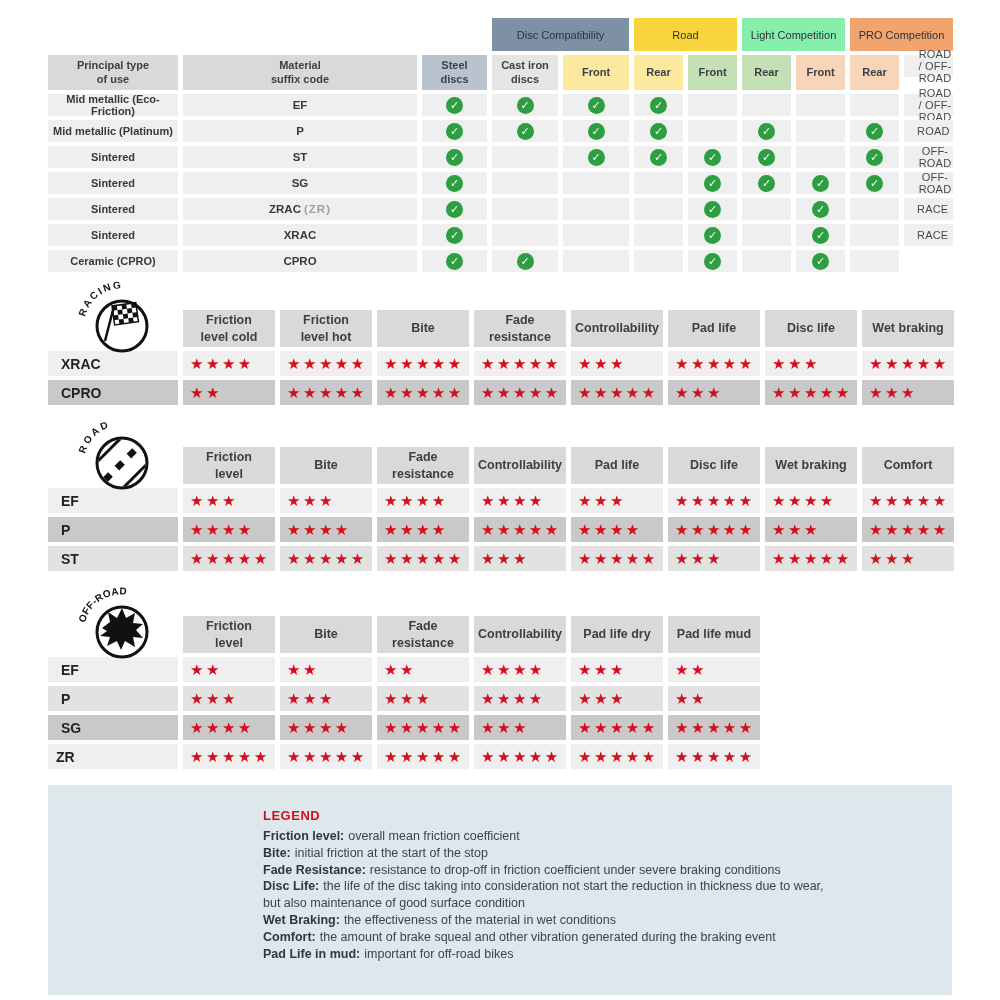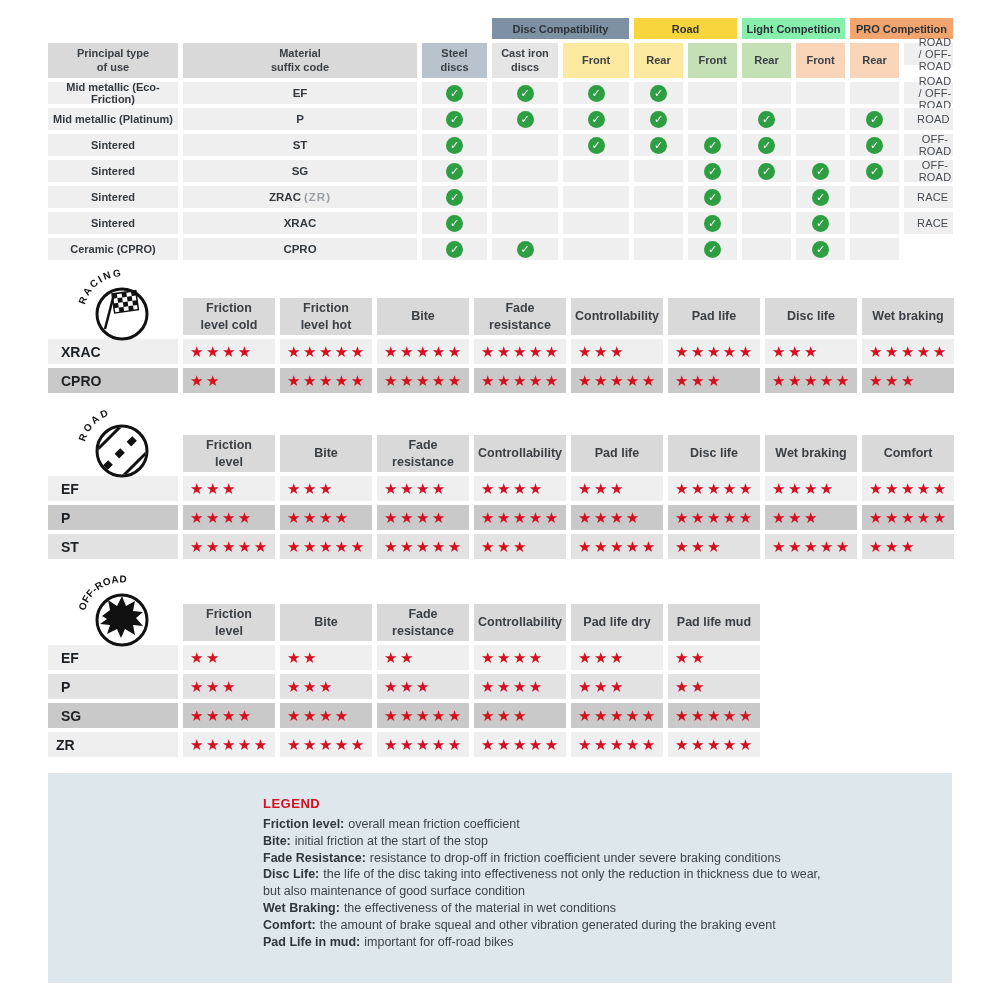--- a/index.html
+++ b/index.html
@@ -3,21 +3,21 @@
 <meta charset="utf-8">
 <style>
   html,body{margin:0;padding:0;background:#fff;}
   body{font-family:"Liberation Sans","DejaVu Sans",sans-serif;color:#3b4046;}
   .page{width:1000px;height:1000px;box-sizing:border-box;padding:18px 48px 0 48px;position:relative;background:#fff;overflow:hidden;}
 
   
   .compat-grid{display:grid;grid-template-columns:130px 234px 65px 66px 66px 49px 49px 49px 49px 49px 49px;column-gap:5px;row-gap:4px;}
   .cell{display:flex;align-items:center;justify-content:center;text-align:center;box-sizing:border-box;}
   .spacer{background:transparent;}
-  .group-head{height:21px;font-weight:bold;font-size:11px;color:#2e3338;}
+  .group-head{height:33px;font-weight:normal;font-size:11px;color:#2e3338;}
   .col-head,.sub-head{height:35px;font-weight:bold;font-size:11px;background:#d9d9d9;white-space:pre-line;line-height:1.25;color:#3b4046;}
   .data-cell{height:22px;background:#efefef;font-size:11px;color:#454a51;}
   .use-cell{justify-content:flex-start;padding-left:13px;letter-spacing:.2px;}
   .tech-cell{font-weight:bold;color:#34393f;}
   .code-cell{font-weight:bold;font-size:11.5px;color:#34393f;}
   .code-suffix{color:#9aa0a6;margin-left:3px;letter-spacing:1px;}
   .check{width:17px;height:17px;border-radius:50%;background:#2d9e41;color:#fff;font-size:11px;font-weight:bold;display:flex;align-items:center;justify-content:center;line-height:1;}
 
   
   .rating-section{position:relative;}
@@ -380,20 +380,20 @@
         </div>
       </section>
     </div>
 
   <section class="legend-box">
     <div class="legend-title">LEGEND</div>
     <div id="legend-entries">
         <div class="legend-line"><span class="legend-term">Friction level:</span><span class="legend-desc with-gap">overall mean friction coefficient</span></div>
         <div class="legend-line"><span class="legend-term">Bite:</span><span class="legend-desc with-gap">initial friction at the start of the stop</span></div>
         <div class="legend-line"><span class="legend-term">Fade Resistance:</span><span class="legend-desc with-gap">resistance to drop-off in friction coefficient under severe braking conditions</span></div>
-        <div class="legend-line"><span class="legend-term">Disc Life:</span><span class="legend-desc with-gap">the life of the disc taking into effectiveness not only the reduction in thickness due to wear,</span></div>
+        <div class="legend-line"><span class="legend-term">Disc Life:</span><span class="legend-desc with-gap">the life of the disc taking into consideration not start the reduction in thickness due to wear,</span></div>
         <div class="legend-line"><span class="legend-desc">but also maintenance of good surface condition</span></div>
         <div class="legend-line"><span class="legend-term">Wet Braking:</span><span class="legend-desc with-gap">the effectiveness of the material in wet conditions</span></div>
         <div class="legend-line"><span class="legend-term">Comfort:</span><span class="legend-desc with-gap">the amount of brake squeal and other vibration generated during the braking event</span></div>
         <div class="legend-line"><span class="legend-term">Pad Life in mud:</span><span class="legend-desc with-gap">important for off-road bikes</span></div>
       </div>
   </section>
 </div>
 
 </body></html>

